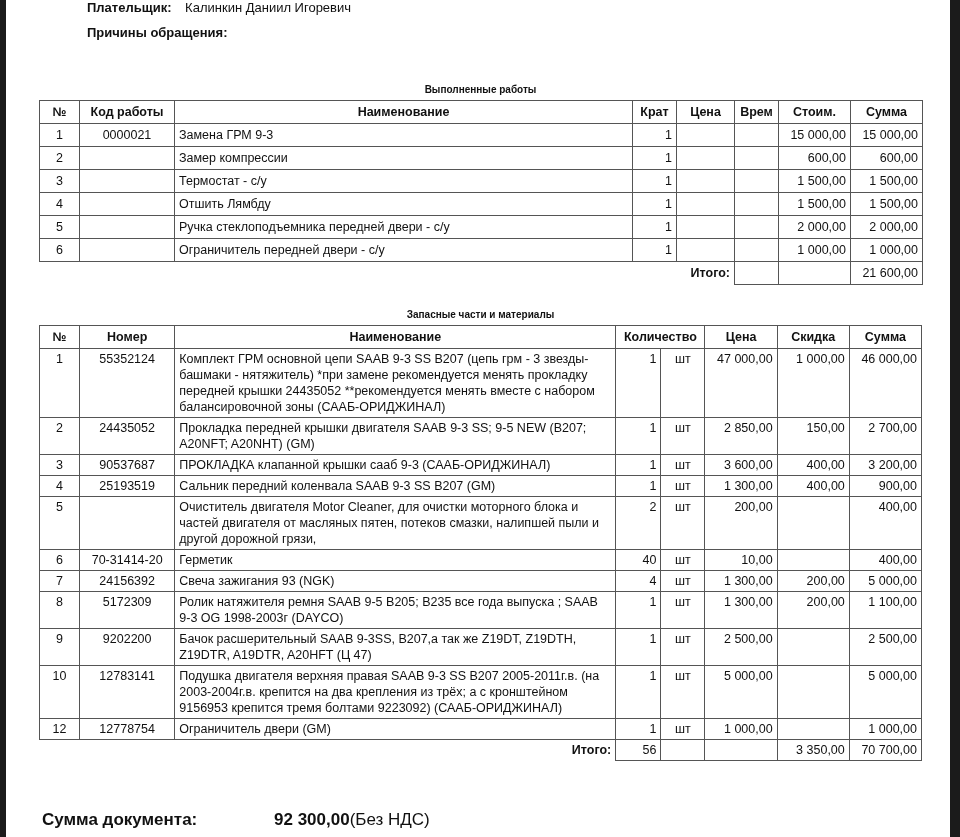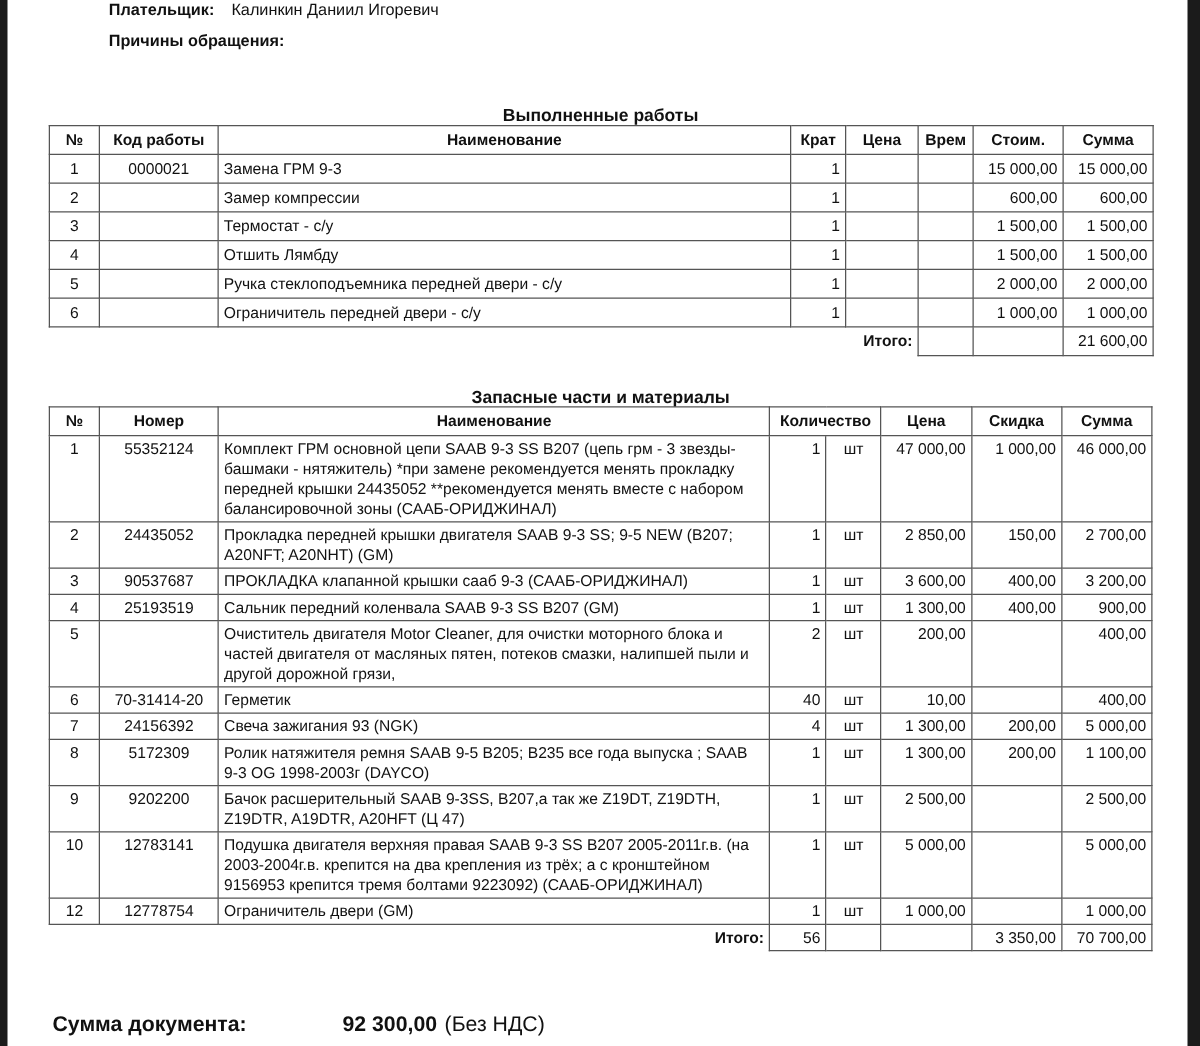--- a/index.html
+++ b/index.html
@@ -11,36 +11,36 @@
     position: relative;
   }
   .page {
     position: absolute; left: 6px; top: 0; width: 944px; height: 837px;
     background: #ffffff;
   }
   .field { position: absolute; left: 33px; font-size: 13px; padding-left: 48px; }
   .field .lbl { font-weight: bold; }
   .field .val { margin-left: 10px; }
   .section-title {
-    position: absolute; font-size: 14px; font-weight: bold; text-align: center;
+    position: absolute; font-size: 10px; font-weight: bold; text-align: center;
   }
   table { border-collapse: collapse; position: absolute; font-size: 12.5px; table-layout: fixed; }
   td, th { border: 1.5px solid #555; padding: 0 4px; vertical-align: top; }
   th { font-weight: bold; text-align: center; height: 22px; vertical-align: middle; }
   td.c { text-align: center; }
   td.r { text-align: right; }
   td.l { text-align: left; }
   .works td { height: 22px; vertical-align: middle; }
   .parts td { line-height: 16px; padding-top: 2px; padding-bottom: 2px; }
   td.noborder { border: none; }
   td.bold { font-weight: bold; }
   .doc-sum { position: absolute; left: 36px; top: 810px; font-size: 17px; }
   .doc-sum .lbl { font-weight: bold; }
   .doc-sum .amount { font-weight: bold; position: absolute; left: 232px; white-space: nowrap; }
-  .doc-sum .note { font-weight: normal; margin-left: 6px; }
+  .doc-sum .note { font-weight: normal; }
 </style>
 </head>
 <body>
 
 <div class="page">
 
   <div class="field" style="top:0px;">
     <span class="lbl">Плательщик:</span>
     <span class="val">Калинкин Даниил Игоревич</span>
   </div>

